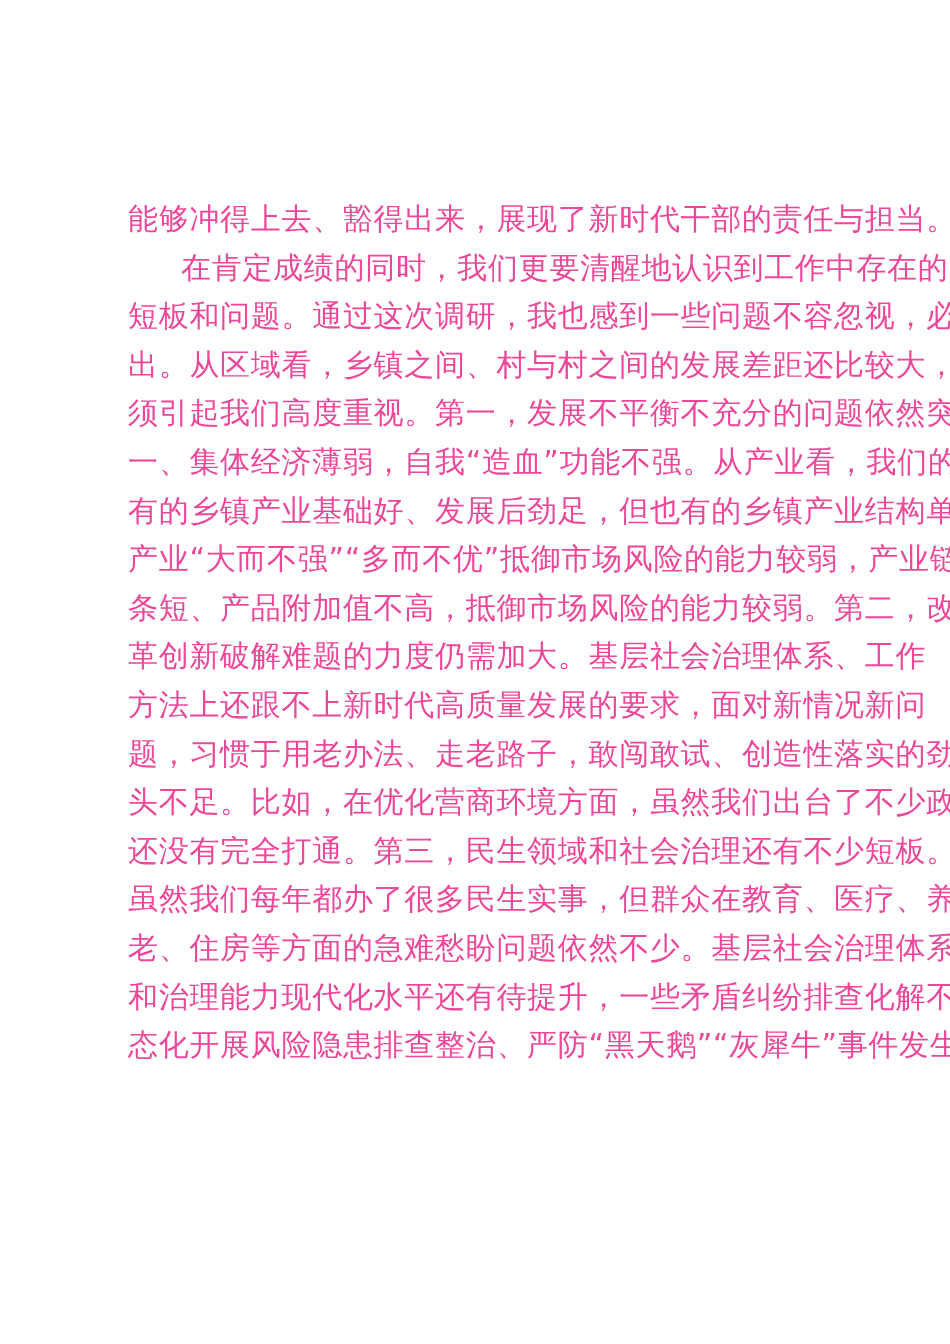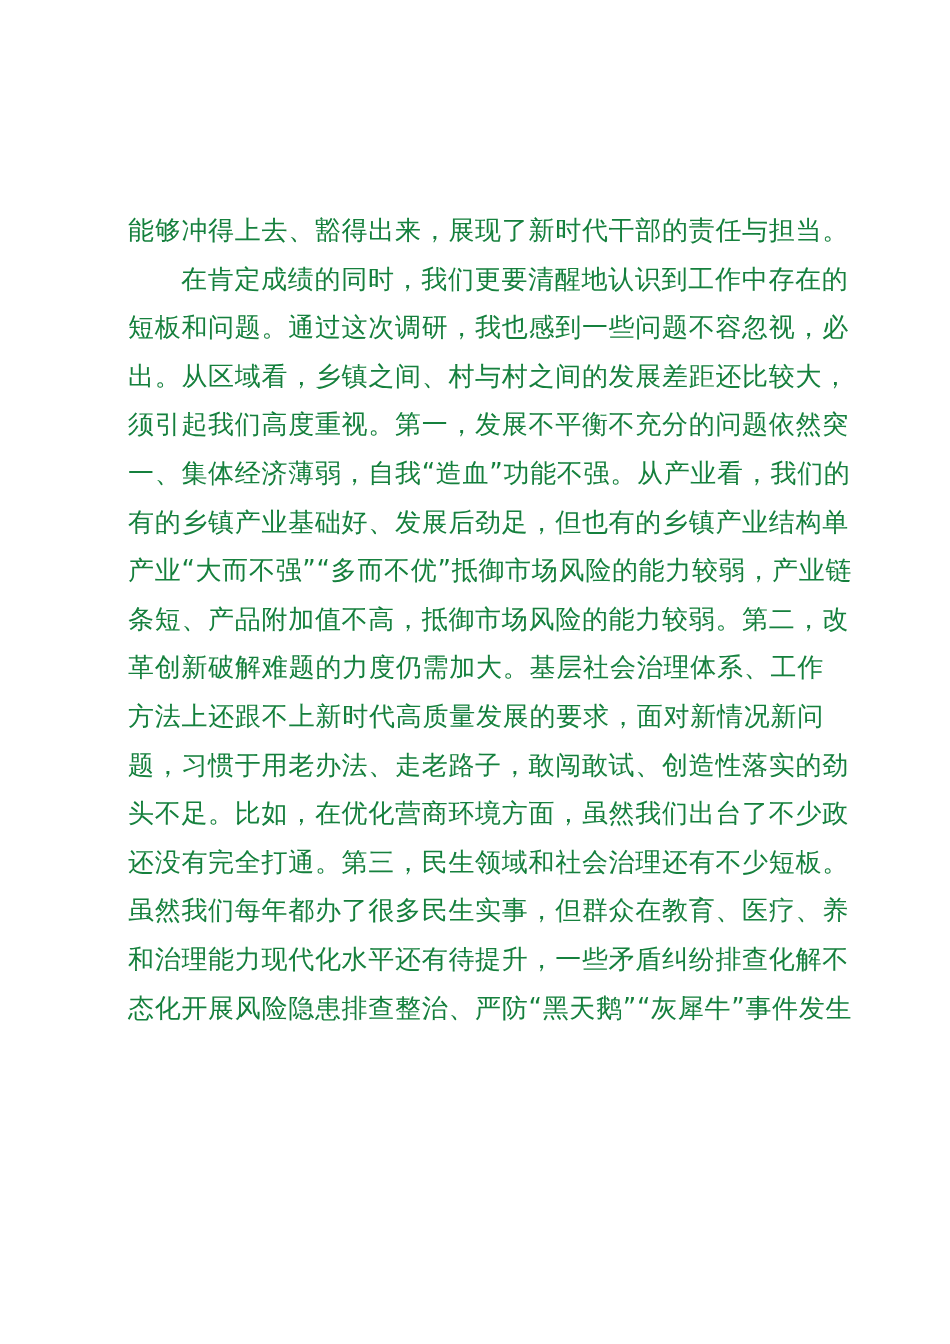--- a/index.html
+++ b/index.html
@@ -17,26 +17,26 @@
     position: absolute;
     left: 0;
     top: 0;
     width: 950px;
     height: 1344px;
     background: #ffffff;
   }
   .text-block {
     position: absolute;
     left: 128px;
-    top: 206px;
+    top: 195px;
     width: 696px;
     font-family: "DejaVu Sans", "Liberation Sans", sans-serif;
-    font-size: 26px;
+    font-size: 30px;
     line-height: 48.6px;
-    color: #15803d;
+    color: #ec4899;
     letter-spacing: 0.7px;
   }
   .line {
     display: block;
     white-space: nowrap;
     text-align: justify;
     text-align-last: justify;
     height: 48.6px;
   }
   .line.last-of-para {
@@ -59,16 +59,17 @@
     <span class="line">一、集体经济薄弱，自我“造血”功能不强。从产业看，我们的</span>
     <span class="line">有的乡镇产业基础好、发展后劲足，但也有的乡镇产业结构单</span>
     <span class="line">产业“大而不强”“多而不优”抵御市场风险的能力较弱，产业链</span>
     <span class="line">条短、产品附加值不高，抵御市场风险的能力较弱。第二，改</span>
     <span class="line">革创新破解难题的力度仍需加大。基层社会治理体系、工作</span>
     <span class="line">方法上还跟不上新时代高质量发展的要求，面对新情况新问</span>
     <span class="line">题，习惯于用老办法、走老路子，敢闯敢试、创造性落实的劲</span>
     <span class="line">头不足。比如，在优化营商环境方面，虽然我们出台了不少政</span>
     <span class="line">还没有完全打通。第三，民生领域和社会治理还有不少短板。</span>
     <span class="line">虽然我们每年都办了很多民生实事，但群众在教育、医疗、养</span>
+    <span class="line">老、住房等方面的急难愁盼问题依然不少。基层社会治理体系</span>
     <span class="line">和治理能力现代化水平还有待提升，一些矛盾纠纷排查化解不</span>
     <span class="line">态化开展风险隐患排查整治、严防“黑天鹅”“灰犀牛”事件发生</span>
   </div>
 </div>
 
 </body></html>

